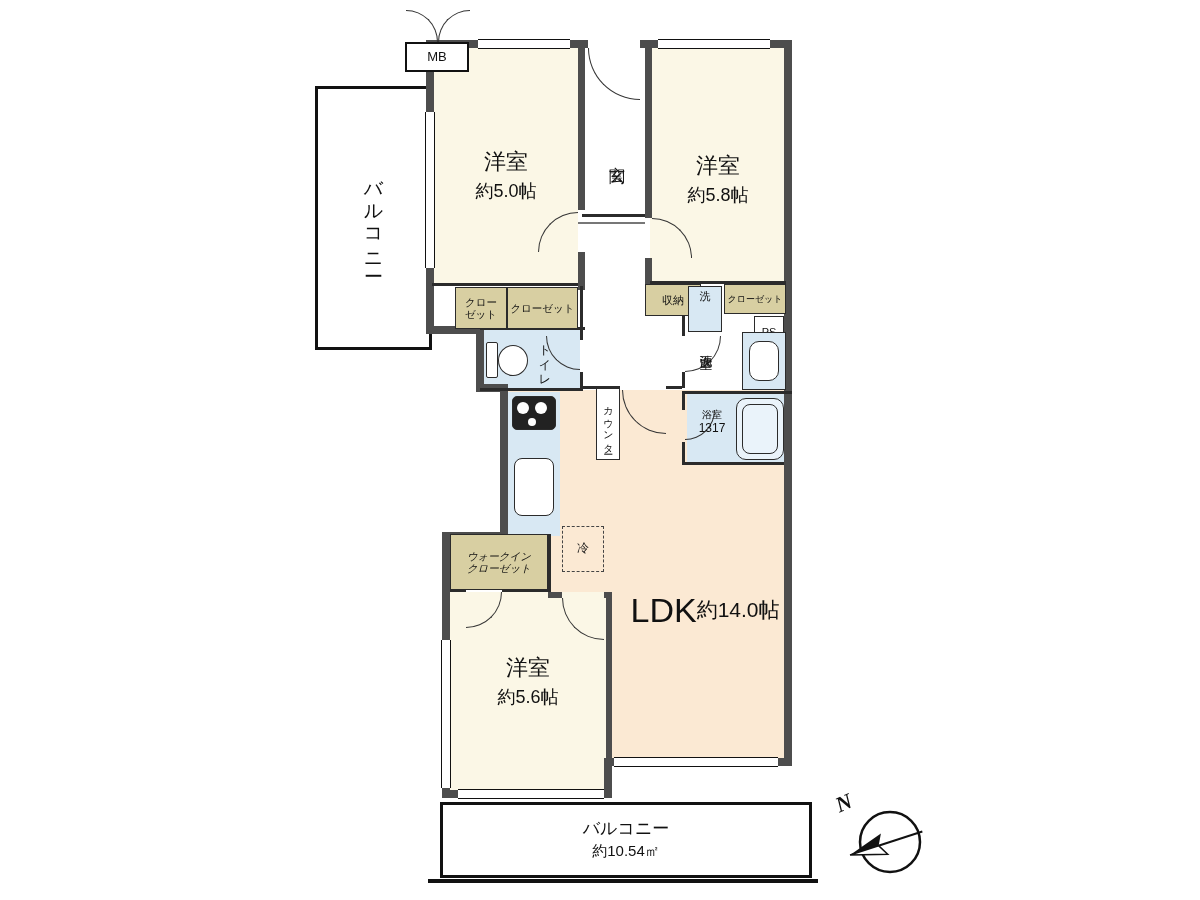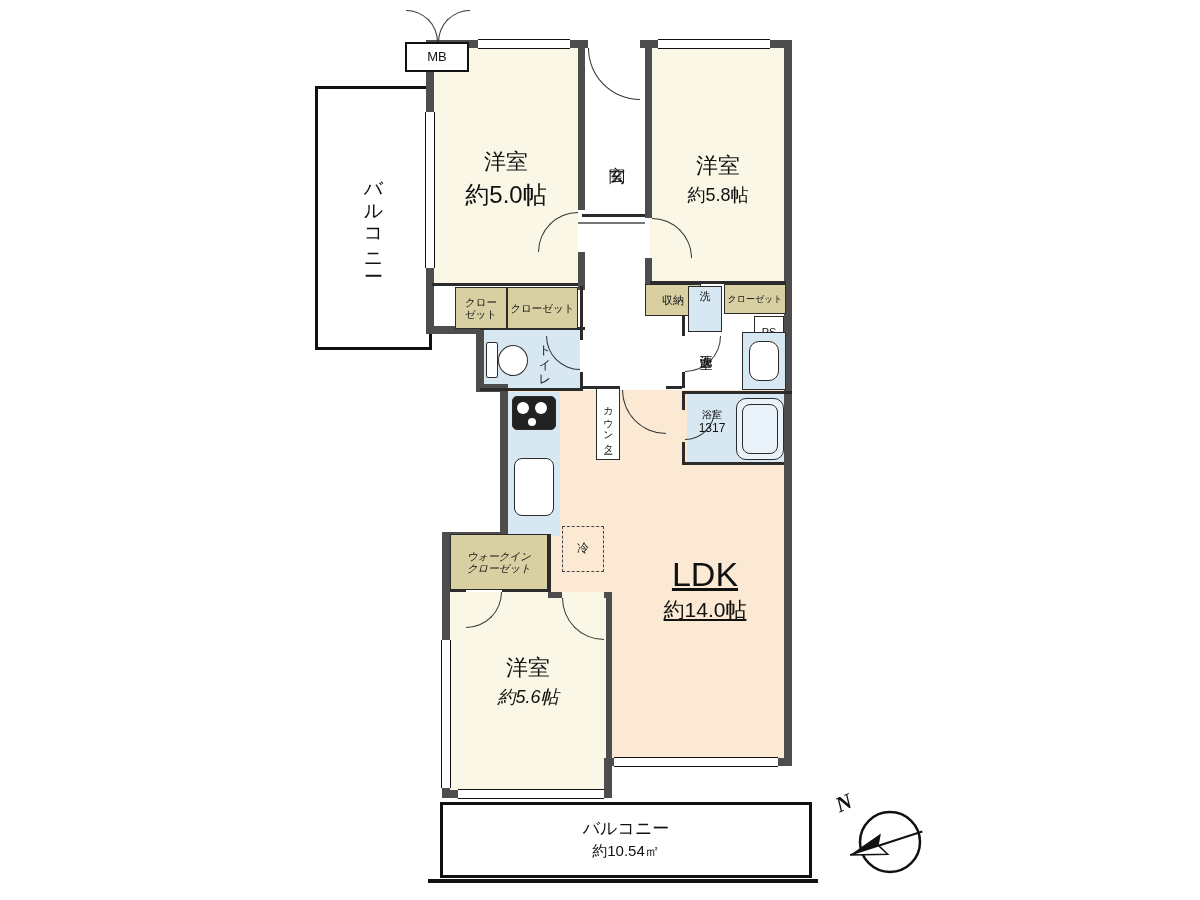--- a/index.html
+++ b/index.html
@@ -157,46 +157,46 @@
   <div class="fixture" style="left:736px;top:398px;width:48px;height:62px;border-radius:10px;background:#eaf3fa;"></div>
   <div class="fixture" style="left:742px;top:404px;width:36px;height:50px;border-radius:8px;border-width:1px;background:transparent;"></div>
   <div class="fixture" style="left:512px;top:396px;width:44px;height:34px;background:#222;border-radius:5px;"></div>
   <div class="fixture" style="left:517px;top:402px;width:12px;height:12px;border-radius:50%;border-width:0;background:#fff;"></div>
   <div class="fixture" style="left:535px;top:402px;width:12px;height:12px;border-radius:50%;border-width:0;background:#fff;"></div>
   <div class="fixture" style="left:528px;top:418px;width:8px;height:8px;border-radius:50%;border-width:0;background:#fff;"></div>
   <div class="fixture" style="left:514px;top:458px;width:40px;height:58px;border-radius:8px;"></div>
 
   <div class="lbl ctr" style="left:440px;top:146px;width:132px;flex-direction:column;line-height:1.45;">
     <div style="font-size:22px;">洋室</div>
-    <div style="font-size:24px;">約5.0帖</div>
+    <div style="font-size:18px;">約5.0帖</div>
   </div>
   <div class="lbl" style="left:606px;top:145px;">
     <span class="vtext" style="font-size:16px;">玄関</span>
   </div>
   <div class="lbl ctr" style="left:652px;top:150px;width:132px;flex-direction:column;line-height:1.45;">
     <div style="font-size:22px;">洋室</div>
     <div style="font-size:18px;">約5.8帖</div>
   </div>
   <div class="lbl" style="left:536px;top:336px;">
     <span class="vtext" style="font-size:12px;letter-spacing:1px;">トイレ</span>
   </div>
   <div class="lbl" style="left:697px;top:334px;">
     <span class="vtext" style="font-size:12.5px;letter-spacing:1px;">洗面室</span>
   </div>
   <div class="lbl ctr" style="left:688px;top:408px;width:48px;flex-direction:column;line-height:1.3;">
     <div style="font-size:10px;">浴室</div>
     <div style="font-size:12px;">1317</div>
   </div>
-  <div class="lbl ctr" style="left:625px;top:552px;width:160px;flex-direction:column;line-height:1.3;text-decoration:underline;">
+  <div class="lbl ctr" style="left:625px;top:588px;width:160px;line-height:1.3;">
     <div style="font-size:34px;">LDK</div>
     <div style="font-size:21px;">約14.0帖</div>
   </div>
   <div class="lbl ctr" style="left:462px;top:652px;width:132px;flex-direction:column;line-height:1.45;">
     <div style="font-size:22px;">洋室</div>
-    <div style="font-size:18px;font-style:italic;">約5.6帖</div>
+    <div style="font-size:18px;">約5.6帖</div>
   </div>
 
   <div class="lbl" style="left:842px;top:796px;width:90px;height:90px;">
     <svg width="90" height="90" viewBox="0 0 90 90">
       <circle cx="48" cy="46" r="30" fill="none" stroke="#111" stroke-width="2.5"></circle>
       <g transform="rotate(-18 48 46)">
         <line x1="18" y1="46" x2="82" y2="46" stroke="#111" stroke-width="2"></line>
         <polygon points="6,46 42,35 36,46" fill="#111"></polygon>
         <polygon points="6,46 36,46 42,57" fill="#fff" stroke="#111" stroke-width="1.5"></polygon>
       </g>

